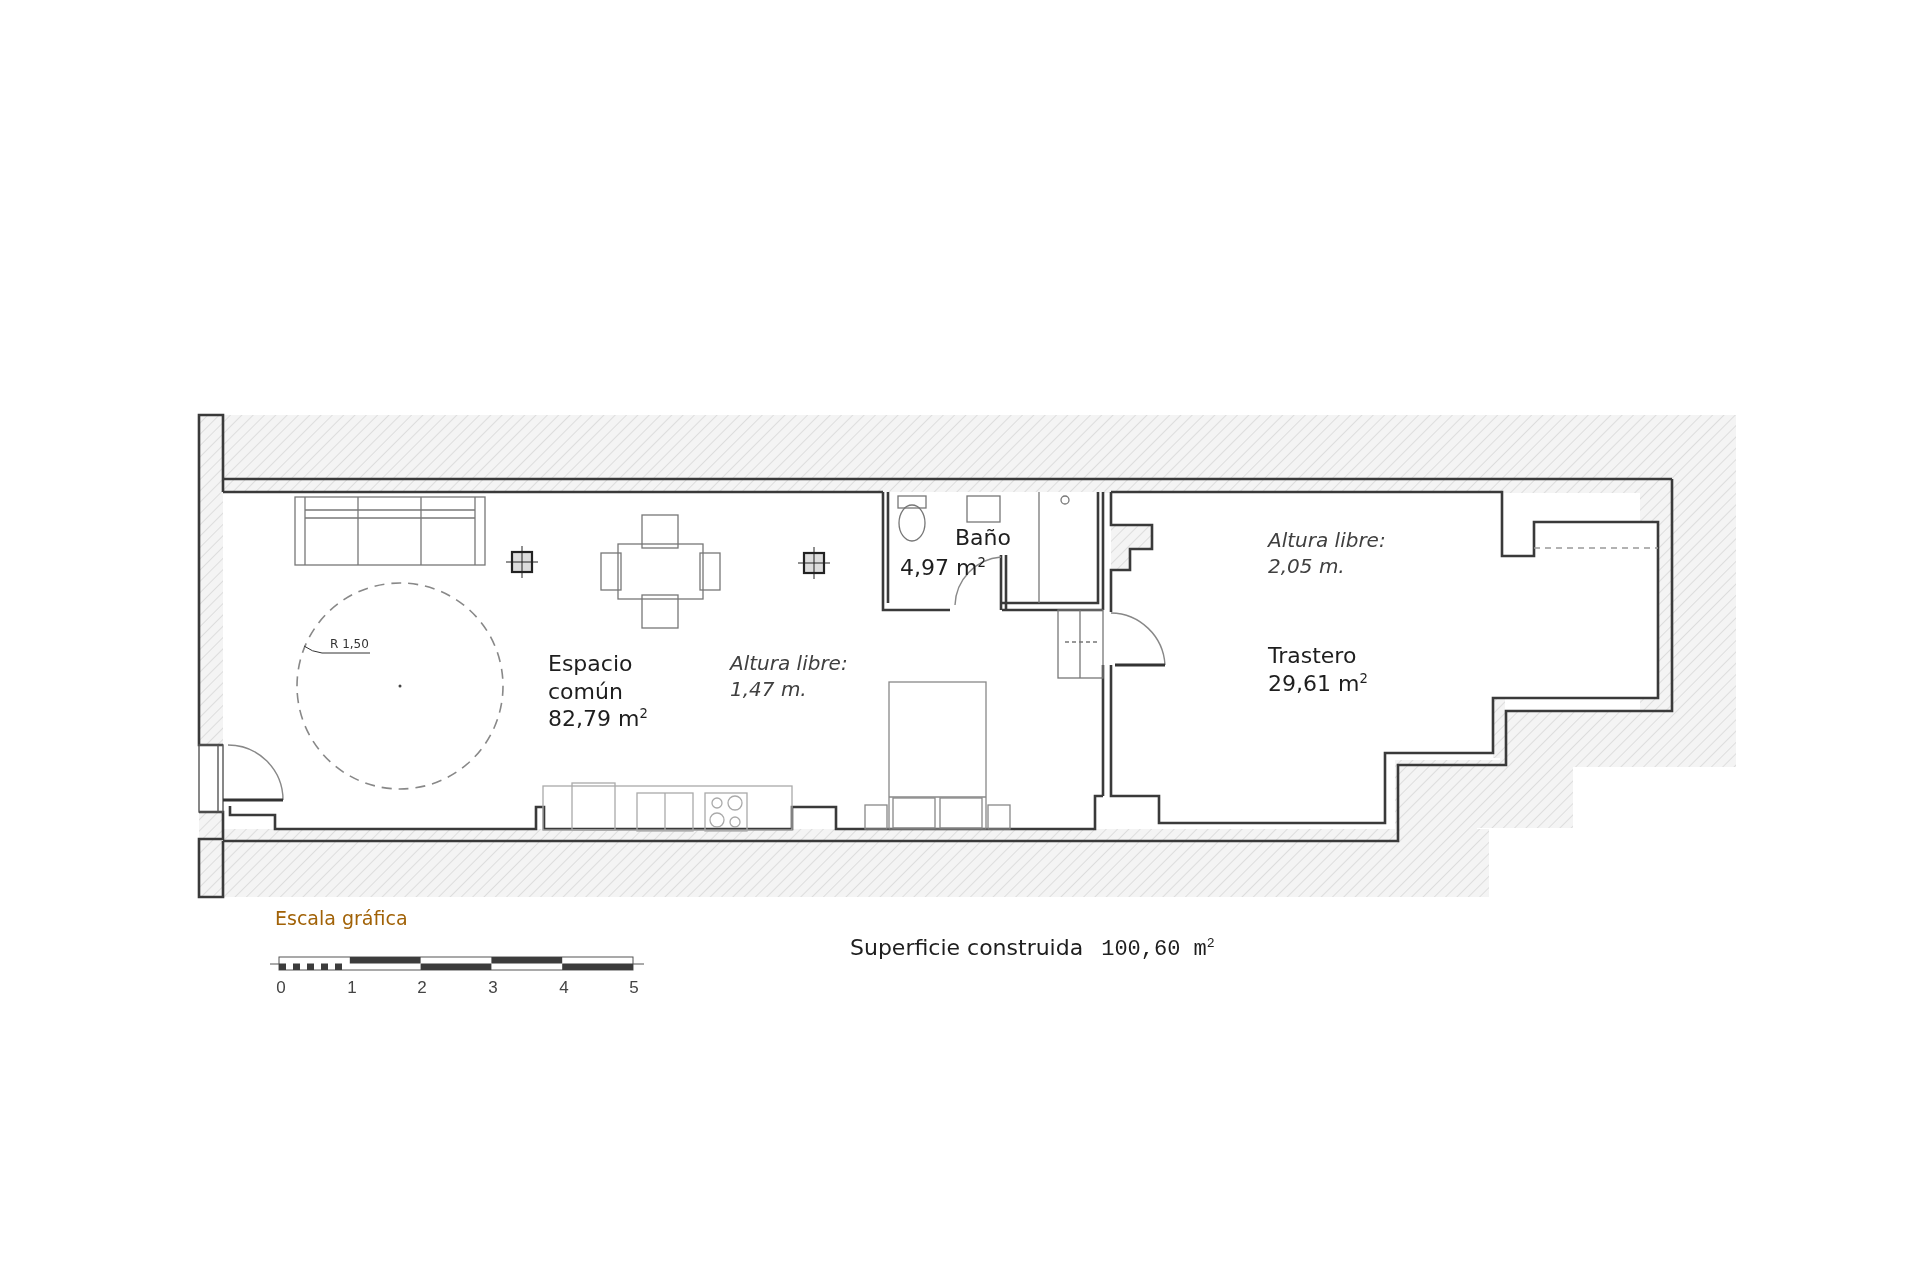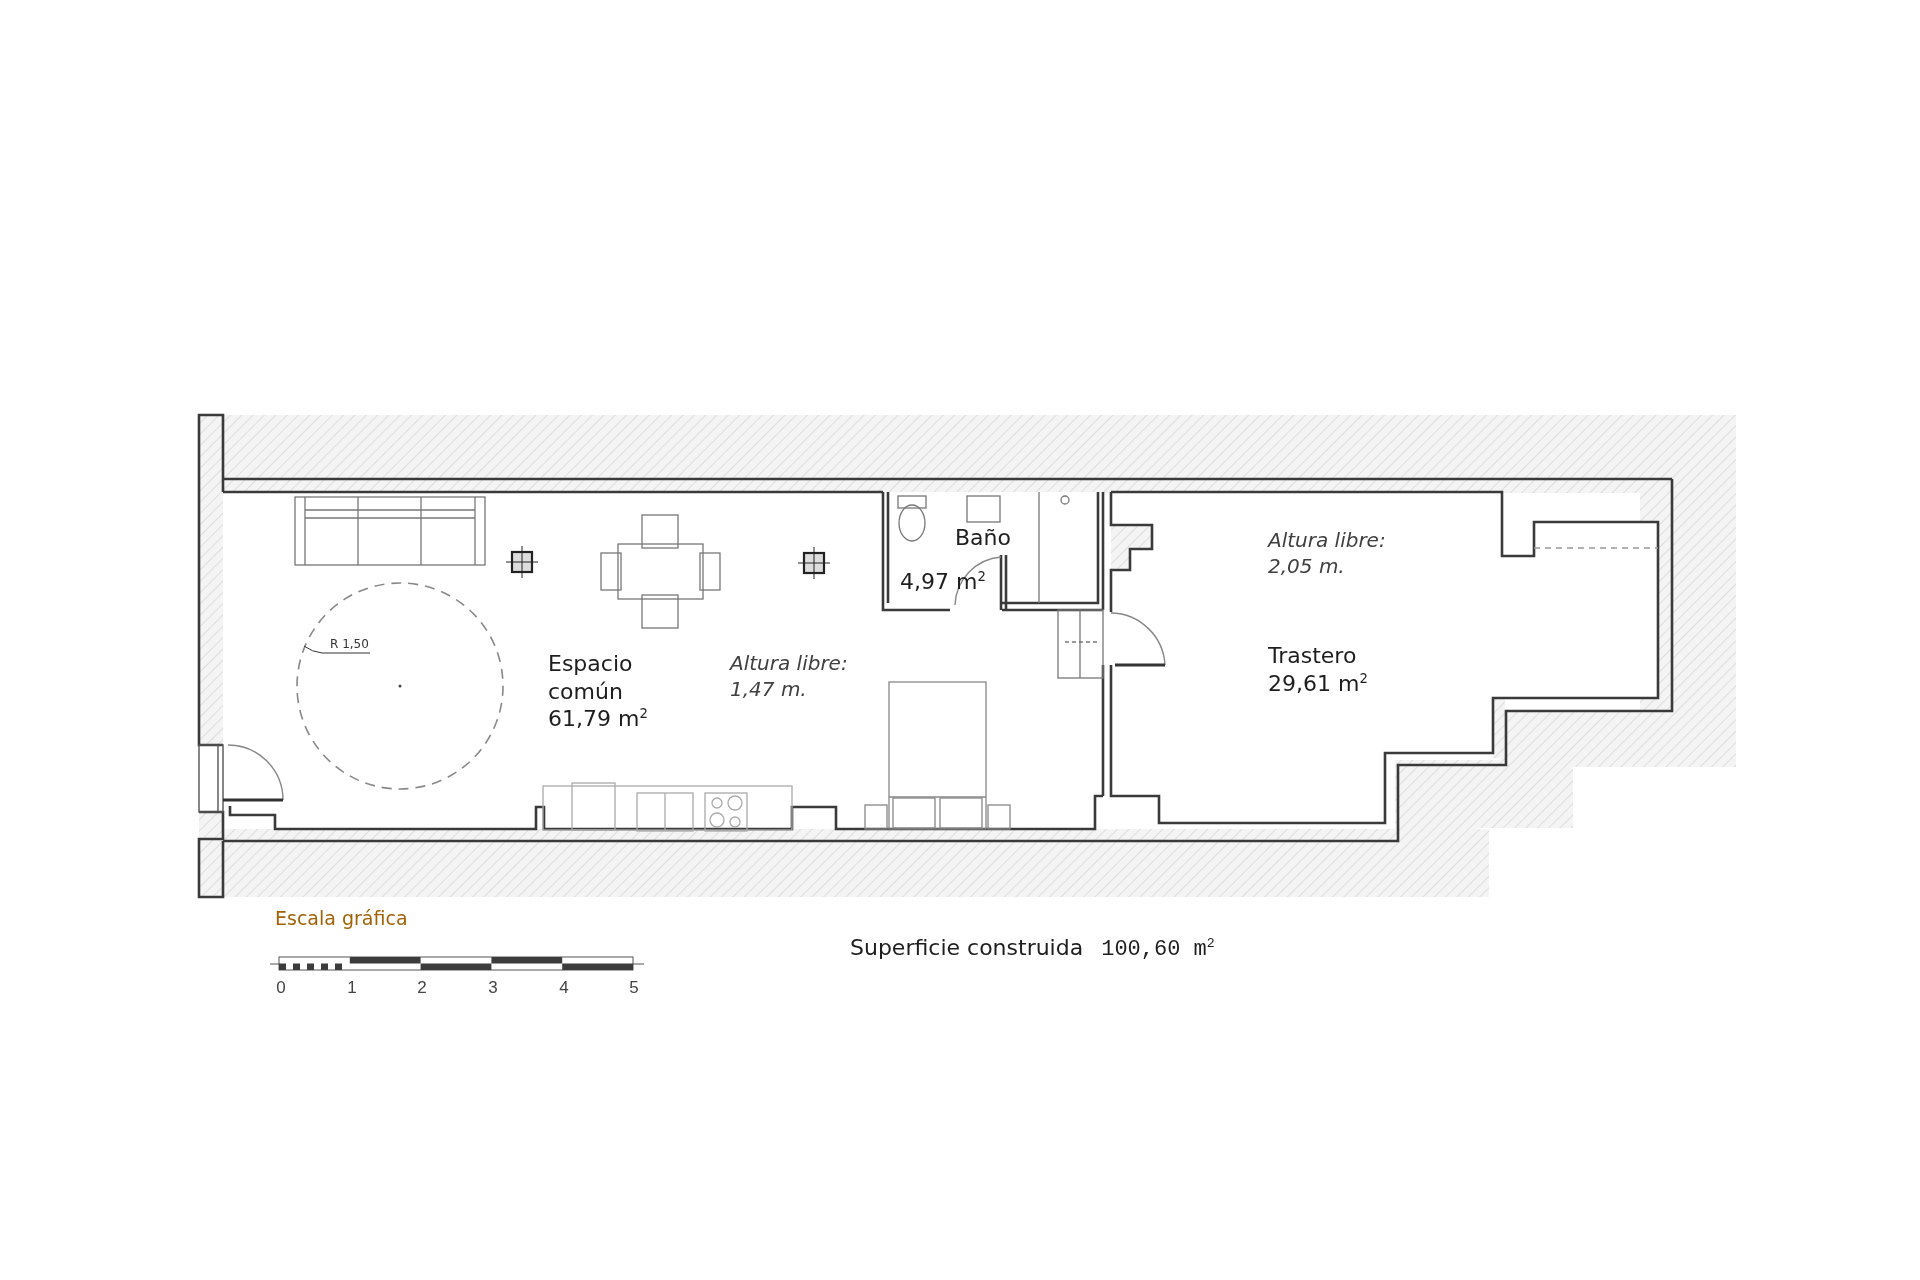--- a/index.html
+++ b/index.html
@@ -156,32 +156,32 @@
     <rect x="293" y="963.5" width="7" height="6.5" fill="#3c3c3c"></rect>
     <rect x="307" y="963.5" width="7" height="6.5" fill="#3c3c3c"></rect>
     <rect x="321" y="963.5" width="7" height="6.5" fill="#3c3c3c"></rect>
     <rect x="335" y="963.5" width="7" height="6.5" fill="#3c3c3c"></rect>
   </g>
 </svg>
 
 <div class="lbl room-name" style="left:548px; top:650px; width:120px;">
   <div>Espacio</div>
   <div>común</div>
-  <div class="room-area"><span>61,79 m</span><sup>2</sup></div>
+  <div class="room-area"><span>82,79 m</span><sup>2</sup></div>
 </div>
 
 <div class="lbl italic-note" style="left:730px; top:650px; width:140px;">
   <div>Altura libre:</div>
   <div>1,47 m.</div>
 </div>
 
 <div class="lbl room-name" style="left:955px; top:524px; width:60px;">
   <div>Baño</div>
 </div>
-<div class="lbl room-area" style="left:900px; top:554px; width:100px;margin-top:14px;">
+<div class="lbl room-area" style="left:900px; top:554px; width:100px;">
   <span>4,97 m</span><sup>2</sup>
 </div>
 
 <div class="lbl italic-note" style="left:1268px; top:527px; width:140px;">
   <div>Altura libre:</div>
   <div>2,05 m.</div>
 </div>
 
 <div class="lbl room-name" style="left:1268px; top:630px; width:120px;margin-top:12px;">
   <div>Trastero</div>

